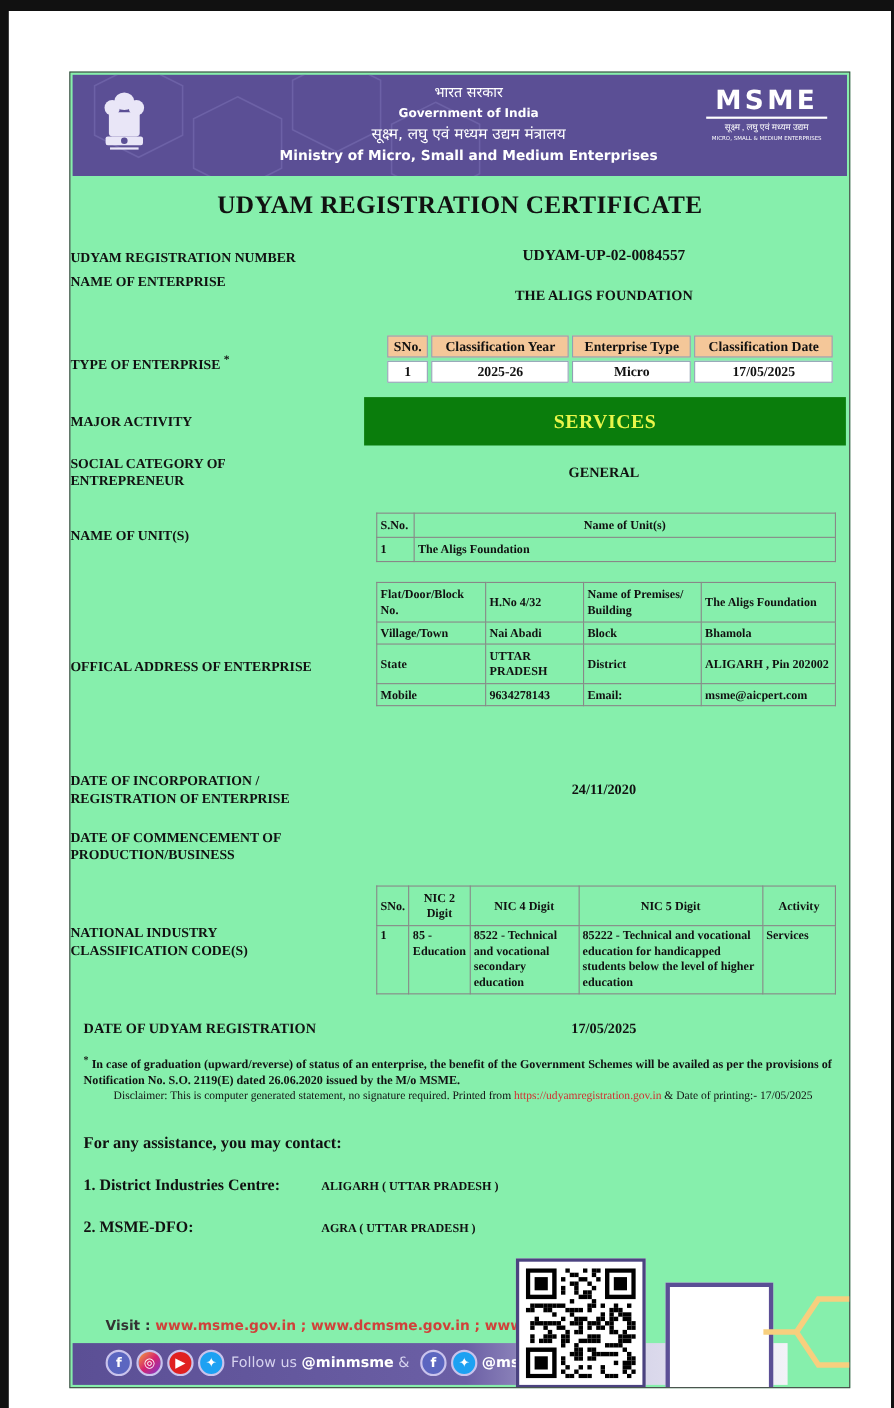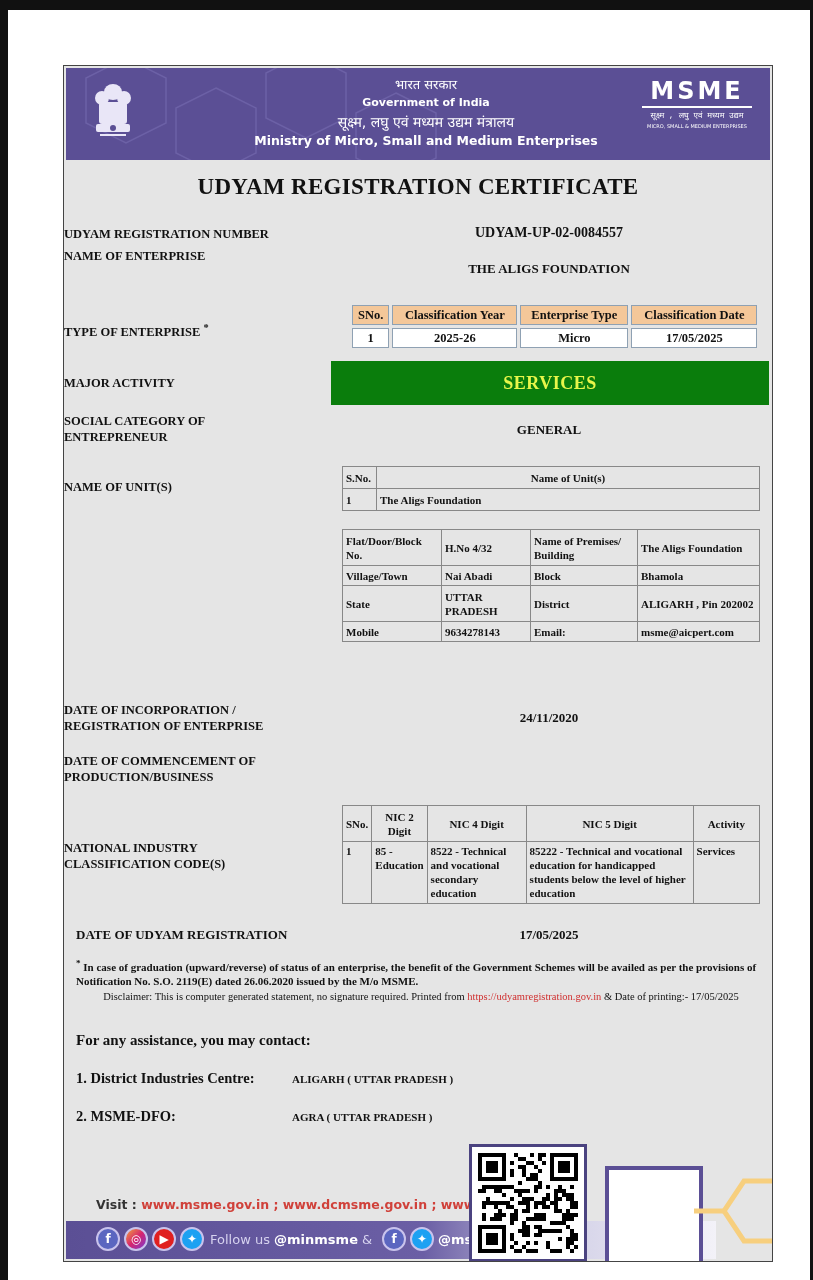--- a/index.html
+++ b/index.html
@@ -5,21 +5,21 @@
     html, body { margin: 0; padding: 0; }
     body {
       width: 813px; height: 1280px; background: #111; position: relative; overflow: hidden;
       font-family: "Liberation Serif", serif; color: #111;
     }
     .page {
       position: absolute; left: 8px; top: 10px; width: 802px; height: 1270px; background: #fff;
     }
     .frame {
       position: absolute; left: 55px; top: 55px; width: 708px; height: 1195px;
-      border: 1px solid #444; background: #e5e5e5; overflow: hidden;
+      border: 1px solid #444; background: #86efac; overflow: hidden;
     }
     
     .banner {
       position: absolute; left: 2px; top: 2px; width: 704px; height: 92px;
       background: #5b4f95; color: #fff; overflow: hidden;
     }
     .banner .hex { position: absolute; left: 0; top: 0; }
     .emblem { position: absolute; left: 22px; top: 10px; width: 50px; height: 72px; }
     .banner .center {
       position: absolute; left: 140px; width: 440px; top: 8px; text-align: center;
@@ -27,21 +27,21 @@
     }
     .banner .hi1 { font-size: 13px; line-height: 18px; }
     .banner .en1 { font-size: 11px; line-height: 18px; font-weight: bold; }
     .banner .hi2 { font-size: 14px; line-height: 20px; }
     .banner .en2 { font-size: 12.5px; line-height: 18px; font-weight: bold; }
     .msme-logo { position: absolute; right: 18px; top: 10px; width: 110px; text-align: center; }
     .msme-logo .word {
       font-family: "DejaVu Sans", sans-serif; font-weight: bold; font-size: 24px;
       letter-spacing: 3px; line-height: 26px; border-bottom: 2px solid #fff; padding-bottom: 2px;
     }
-    .msme-logo .sub1 { font-size: 8px; line-height: 12px; margin-top: 2px; font-family: Liberation Mono, monospace; }
+    .msme-logo .sub1 { font-size: 8px; line-height: 12px; margin-top: 2px; font-family: Liberation Serif, serif; }
     .msme-logo .sub2 { font-size: 5px; line-height: 8px; font-family: "DejaVu Sans", sans-serif; }
 
     .title {
       position: absolute; left: 0; width: 708px; top: 108px; text-align: center;
       font-size: 23px; font-weight: bold; letter-spacing: 0.3px;
     }
     .lbl {
       position: absolute; text-align: left; font-weight: bold; font-size: 12.5px; line-height: 16px;
     }
     .val {
@@ -190,20 +190,21 @@
         <th style="width:27px;text-align:left">S.No.</th>
         <th>Name of Unit(s)</th>
       </tr>
       <tr>
         <td>1</td>
         <td>The Aligs Foundation</td>
       </tr>
     </tbody>
       </table>
 
+    <div class="lbl" style="left:0;width:280px;top:532px;">OFFICAL ADDRESS OF ENTERPRISE</div>
     <table class="grid t-addr">
       <tbody>
         <tr style="height:36px">
           <td style="width:92px">Flat/Door/Block No.</td>
           <td style="width:82px">H.No 4/32</td>
           <td style="width:100px">Name of Premises/ Building</td>
           <td>The Aligs Foundation</td>
         </tr>
         <tr style="height:20px">
           <td>Village/Town</td>

